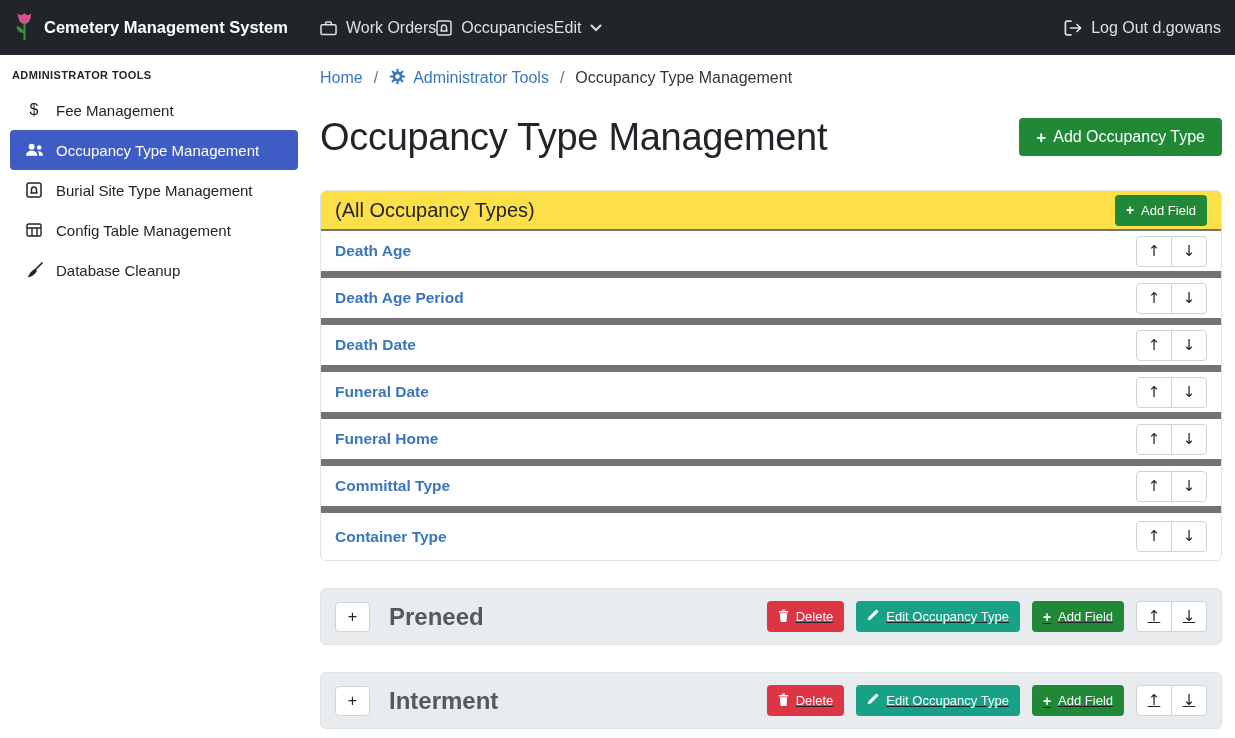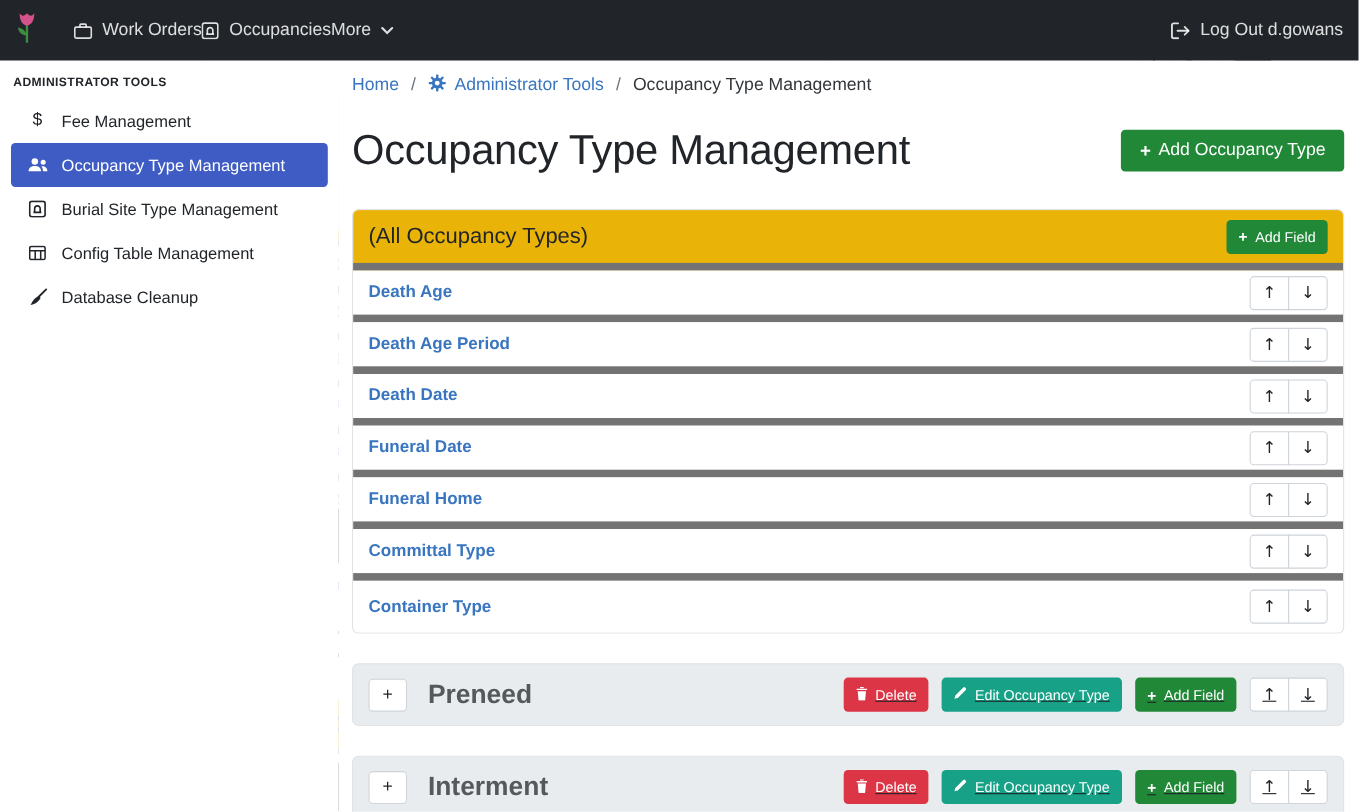--- a/index.html
+++ b/index.html
@@ -82,22 +82,22 @@
   .btn-group .btn:first-child { border-radius: 4px 0 0 4px; }
   .btn-group .btn:last-child { border-radius: 0 4px 4px 0; margin-left: -1px; }
   .arrow-glyph { font-family: "DejaVu Sans", sans-serif; font-size: 15px; line-height: 1; }
 
   
   .card {
     margin-top: 27px; border: 1px solid #dfe3e6; border-radius: 6px;
     overflow: hidden; background: #fff;
   }
   .card-header {
-    background: #eab308; height: 55px; display: flex; align-items: center;
-    justify-content: space-between; padding: 0 14px; border-bottom: 7px solid #737373;
+    background: #fde047; height: 40px; display: flex; align-items: center;
+    justify-content: space-between; padding: 0 14px; border-bottom: 2px solid #737373;
   }
   .card-title { font-size: 20px; color: #212529; }
   .field-row {
     height: 47px; display: flex; align-items: center; justify-content: space-between;
     padding: 0 14px; border-bottom: 7px solid #737373; background: #fff;
   }
   .field-row:last-child { border-bottom: none; }
   .field-link { font-size: 15.5px; font-weight: 700; color: #3a76bf; cursor: pointer; }
 
   
@@ -119,20 +119,21 @@
 
 <header class="navbar">
   <div class="brand">
     <span>
       <svg width="21" height="30" viewBox="0 0 22 31">
         <path d="M11 13 L11 30" stroke="#3e8e41" stroke-width="2.2" fill="none"></path>
         <path d="M11 23 C6 23 3 20 2.5 15.5 C7 16.5 10 18.8 11 23 Z" fill="#3e8e41"></path>
         <path d="M4 2 C4 9.5 7 13.5 11 13.5 C15 13.5 18 9.5 18 2 C16 5 13.5 5 11 2 C8.5 5 6 5 4 2 Z" fill="#d4538c"></path>
       </svg>
     </span>
+    <span class="brand-title">Cemetery Management System</span>
   </div>
 
   <nav class="nav-links">
     <a class="nav-link">
       <span>
         <svg width="17" height="16" viewBox="0 0 18 17" fill="none" stroke="currentColor" stroke-width="1.6">
           <rect x="1" y="5" width="16" height="10.5" rx="1.5"></rect>
           <path d="M6 5 V3 a1 1 0 0 1 1-1 h4 a1 1 0 0 1 1 1 V5"></path>
         </svg>
       </span>
@@ -142,21 +143,21 @@
       <span>
         <svg width="16" height="16" viewBox="0 0 16 16" fill="none" stroke="currentColor" stroke-width="1.5">
           <rect x="1" y="1" width="14" height="14" rx="2"></rect>
           <path d="M5.5 11 V7.6 a2.5 2.5 0 0 1 5 0 V11"></path>
           <path d="M4.4 11 h7.2"></path>
         </svg>
       </span>
       <span>Occupancies</span>
     </a>
     <a class="nav-link">
-      <span>More</span>
+      <span>Edit</span>
       <span>
         <svg width="12" height="8" viewBox="0 0 12 8" fill="none" stroke="currentColor" stroke-width="2" stroke-linecap="round">
           <path d="M1.5 1.5 L6 6 L10.5 1.5"></path>
         </svg>
       </span>
     </a>
   </nav>
 
   <div class="nav-right">
     <a class="nav-link">

